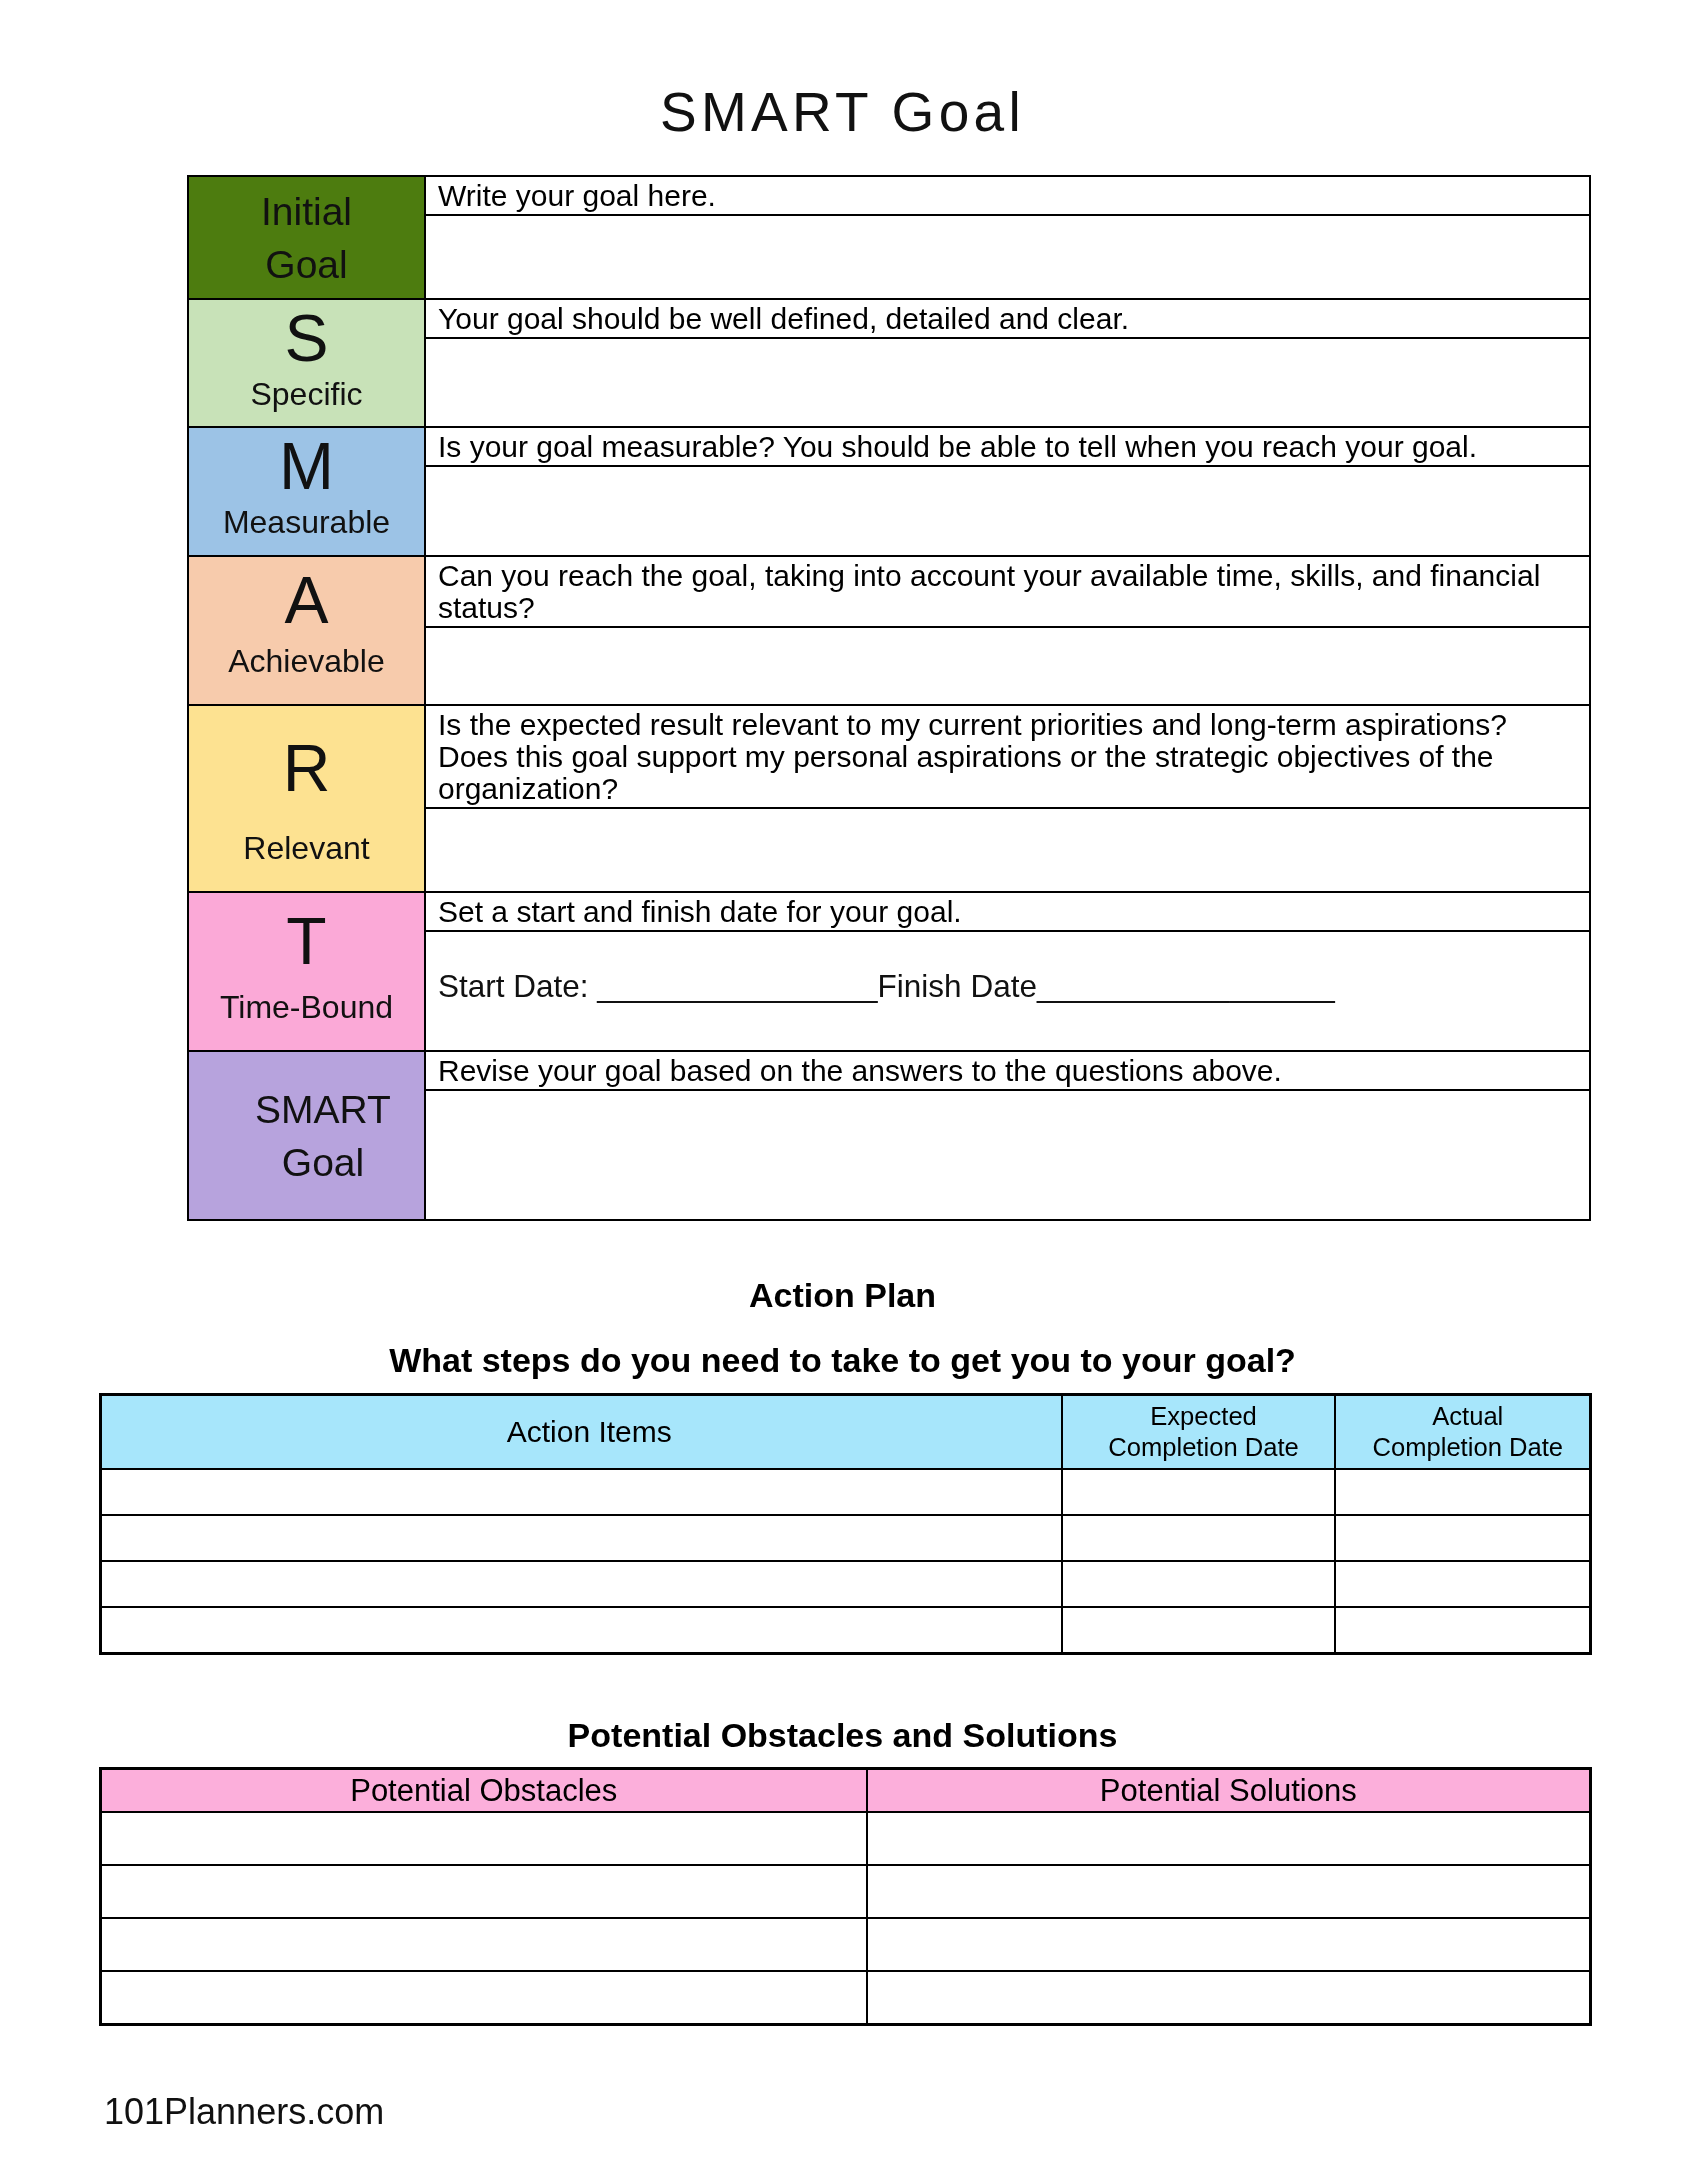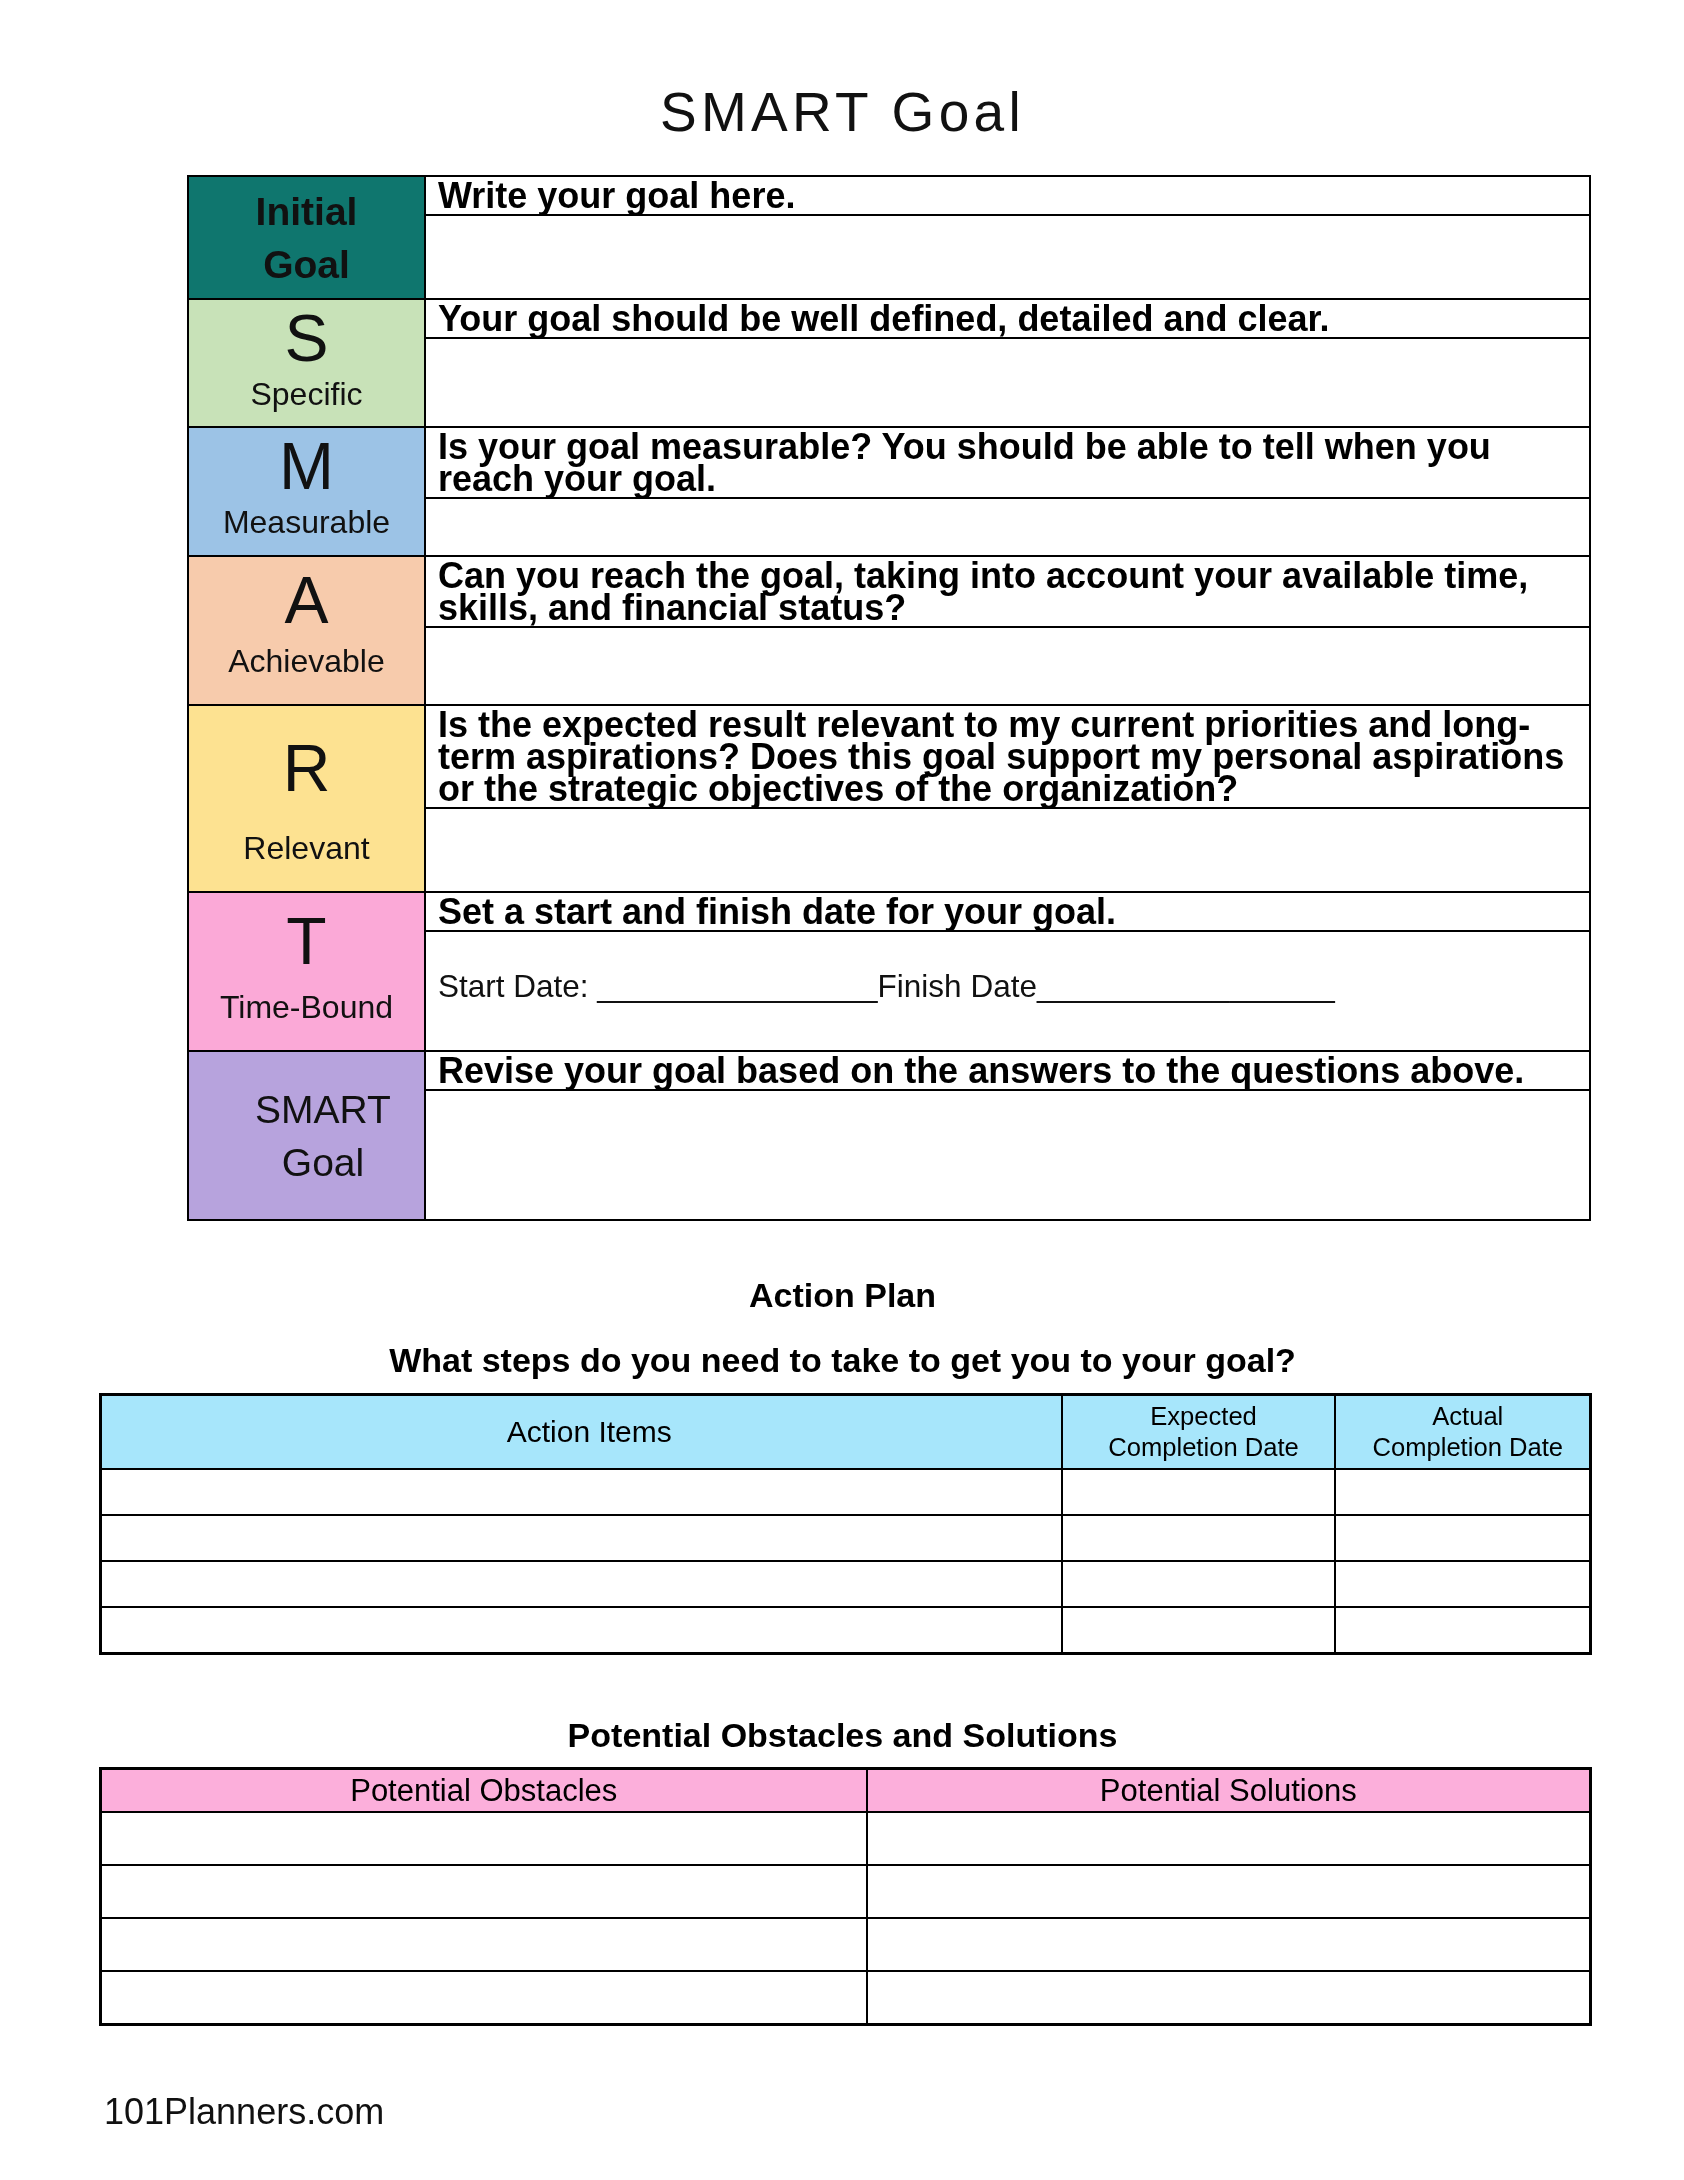--- a/index.html
+++ b/index.html
@@ -26,22 +26,22 @@
     display:flex;flex-direction:column;
   }
   .two-line{
     flex:1;display:flex;flex-direction:column;justify-content:center;align-items:center;
     font-size:39px;line-height:53px;color:#111;
   }
   .letter{flex:1;display:flex;align-items:center;justify-content:center;font-size:66px;color:#111;}
   .word{text-align:center;font-size:32px;padding-bottom:24px;color:#111;}
   .content-cell{flex:1;min-width:0;display:flex;flex-direction:column;background:#fff;}
   .prompt{
-    border-bottom:2.6px solid #000;font-size:36px;line-height:32px;
-    padding:2.6px 24px 2.6px 12px;color:#000;font-weight:bold;
+    border-bottom:2.6px solid #000;font-size:30px;line-height:32px;
+    padding:2.6px 24px 2.6px 12px;color:#000;
   }
   .write-area{flex:1;background:#fff;}
   .dates-line{font-size:31.5px;padding-left:12px;margin-top:36px;white-space:nowrap;color:#111;}
   
   .section-heading{margin:0;text-align:center;font-weight:700;font-size:34px;line-height:39px;color:#000;}
   .mt-action{margin-top:55px;}
   .mt-question{margin-top:25.6px;}
   .mt-obstacles{margin-top:61px;}
   
   .data-table{
@@ -61,21 +61,21 @@
   .footer{margin-top:65px;margin-left:104px;font-size:36px;color:#111;}
 </style>
 </head>
 <body>
 
 <h1 class="page-title">SMART Goal</h1>
 
 <div class="smart-table">
 
   <div class="srow row-initial">
-    <div class="label-cell" style="background-color: #0f766e; font-weight: bold;">
+    <div class="label-cell" style="background-color: #4d7c0f;">
       <div class="two-line">
         <div>Initial</div>
         <div>Goal</div>
       </div>
     </div>
     <div class="content-cell">
       <div class="prompt">Write your goal here.</div>
       <div class="write-area"></div>
     </div>
   </div>

